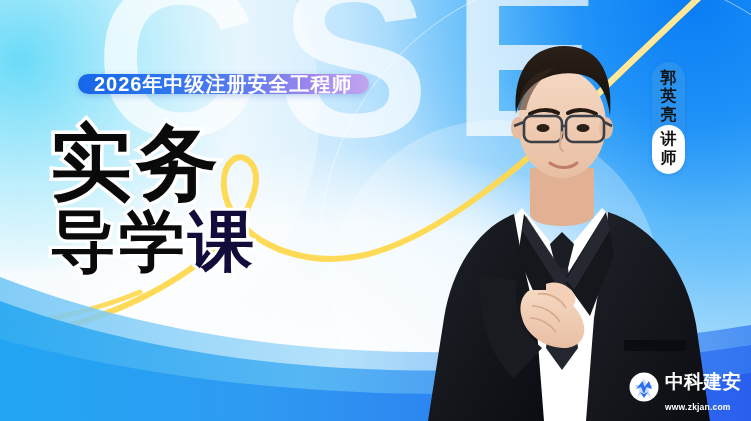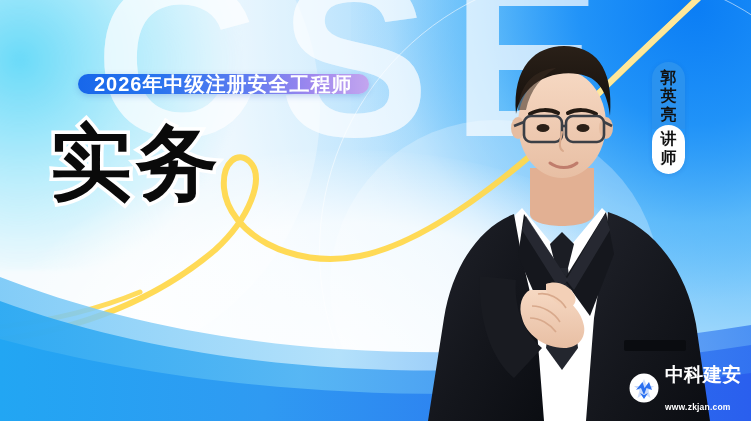--- a/index.html
+++ b/index.html
@@ -190,41 +190,40 @@
     left: 418px; top: 18px;
     width: 300px; height: 403px;
     z-index: 5;
   }
 
   
   .logo {
     position: absolute;
     right: 10px; bottom: 10px;
     display: flex;
-    align-items: center;
     gap: 6px;
     z-index: 9;
   }
   .logo-mark {
     width: 30px; height: 30px;
     flex: 0 0 30px;
   }
   .logo-text { display: flex; flex-direction: column; line-height: 1; }
   .logo-name {
     color: #ffffff;
     font-size: 19px;
     font-weight: 800;
     letter-spacing: 0px;
   }
   .logo-url {
     color: #ffffff;
     font-size: 8.5px;
     font-weight: 700;
     letter-spacing: 0.2px;
-    margin-top: 19px;
+    margin-top: 12px;
   }
 </style>
 </head>
 <body>
 
 <div class="stage">
 
   <div class="bg-base"></div>
   <div class="bg-left-cyan"></div>
   <div class="bg-topright-blue"></div>
@@ -342,20 +341,21 @@
       </g>
 
       <path d="M144 114 C142 124 140 130 145 133" stroke="#d8a98c" stroke-width="2" fill="none" stroke-linecap="round"></path>
 
       <path d="M132 145 C140 151 152 151 159 145" stroke="#c07d6c" stroke-width="3" fill="none" stroke-linecap="round"></path>
     </g>
   </svg>
 
   <div class="headline">
     <div class="line1">实务</div>
+    <div class="line2"><span>导学</span><span class="accent">课</span></div>
   </div>
 
   <div class="name-pill">
     <div class="np-top">
       <div class="ch">郭</div>
       <div class="ch">英</div>
       <div class="ch">亮</div>
     </div>
     <div class="np-bot">
       <div class="ch">讲</div>

